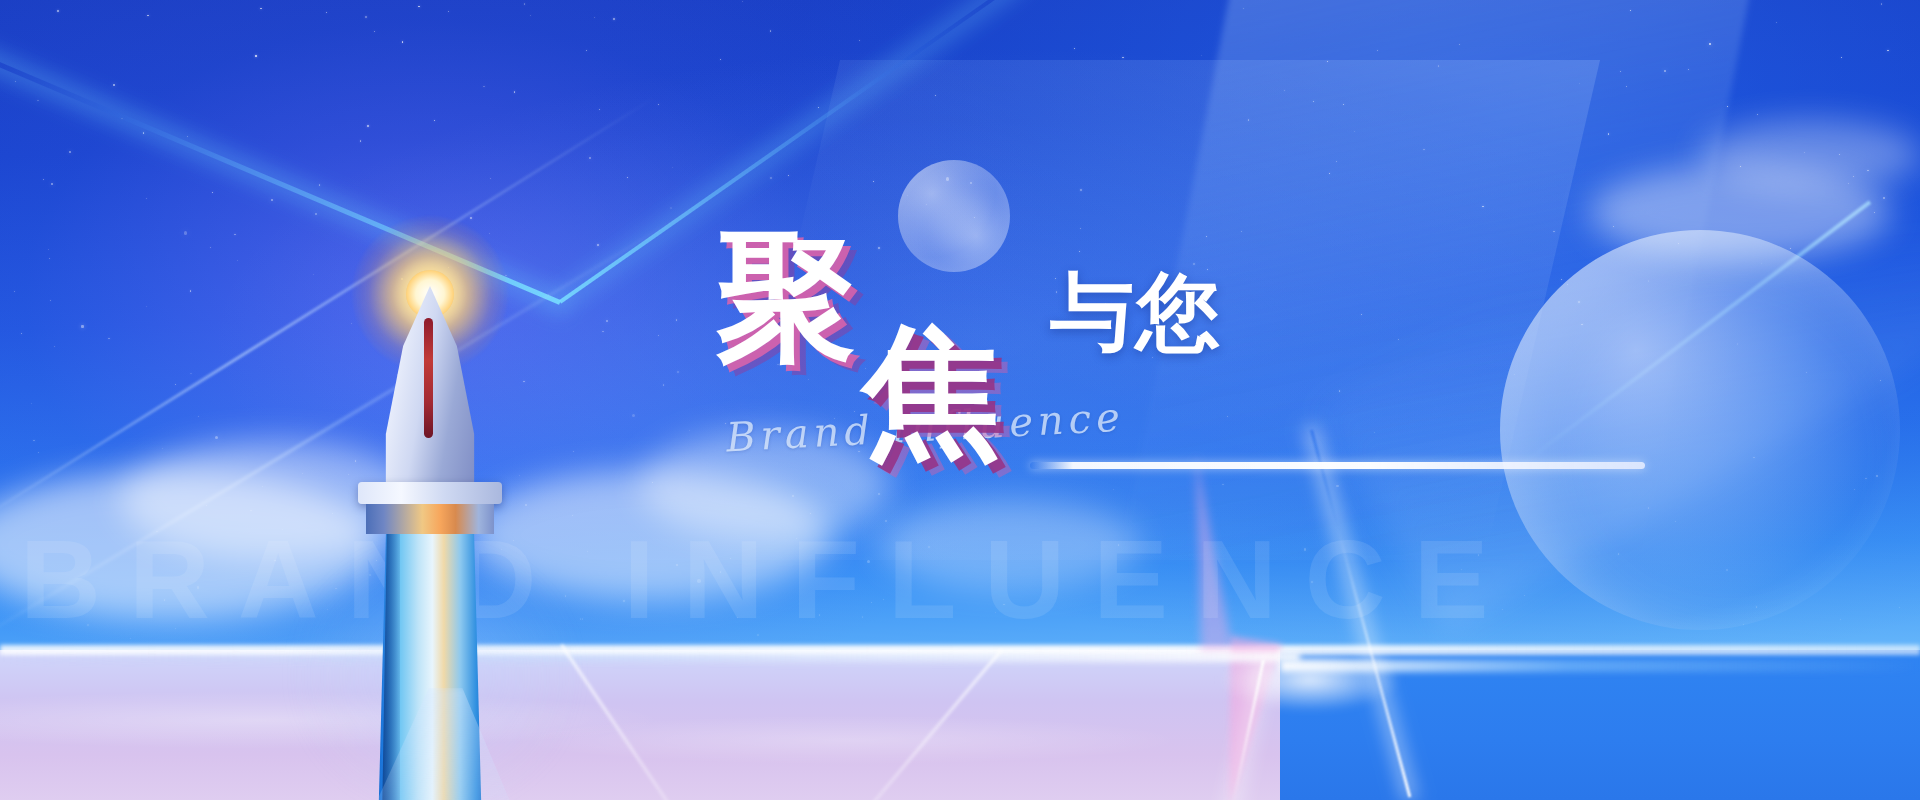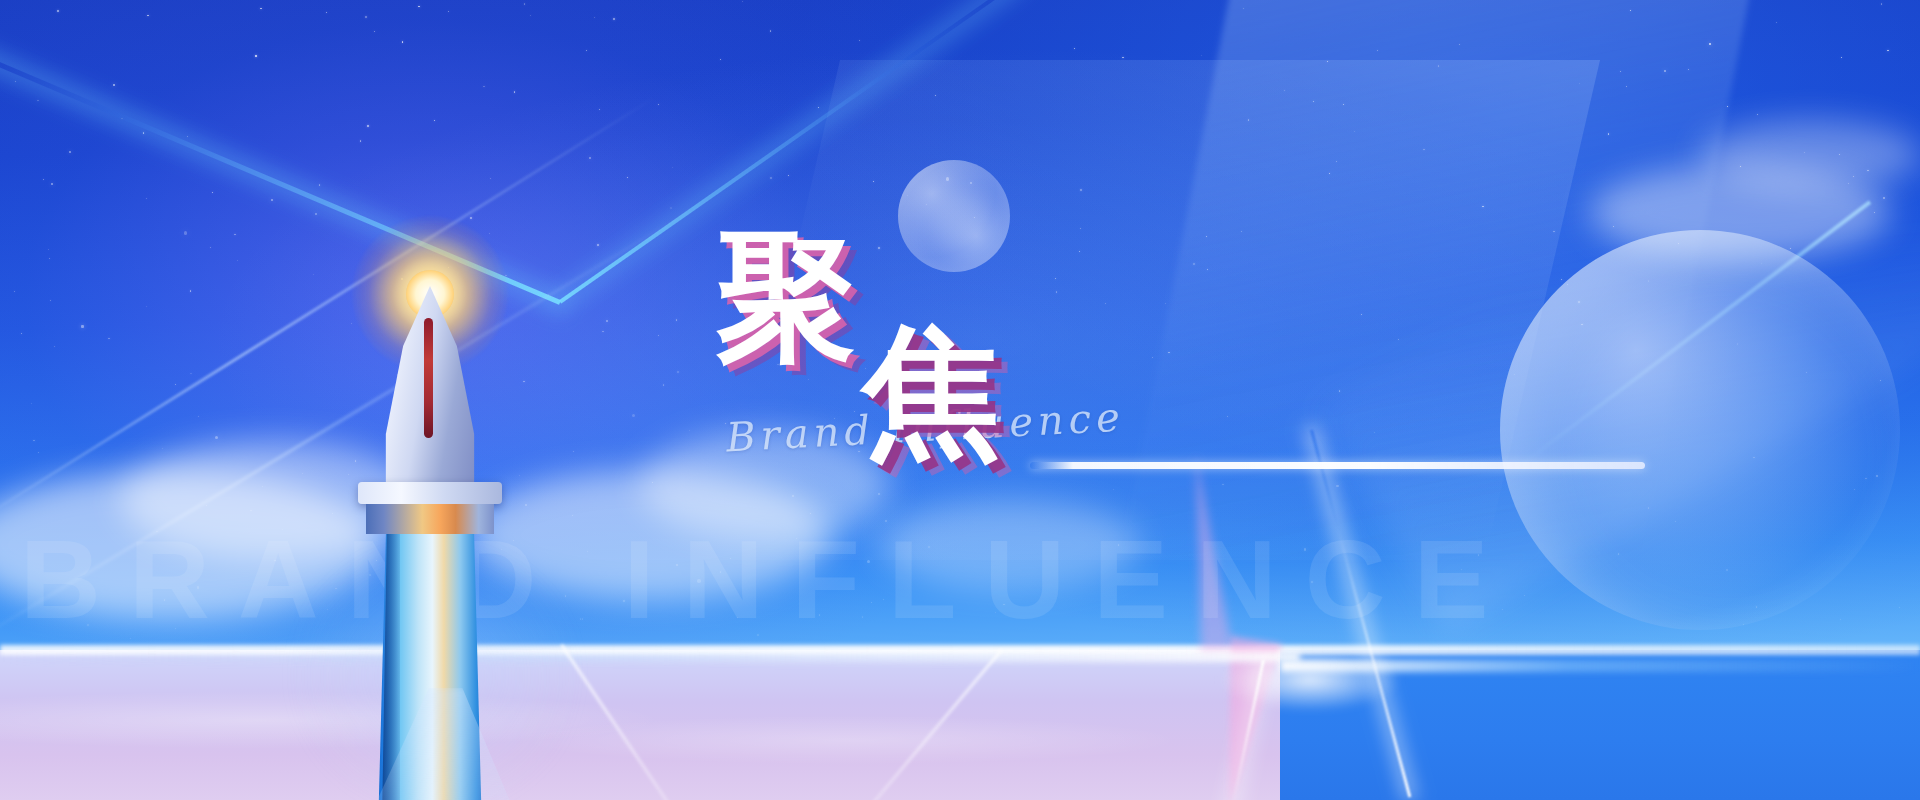--- a/index.html
+++ b/index.html
@@ -514,16 +514,17 @@
     <div class="lh-tower"></div>
     <div class="lh-tower-dark"></div>
     <div class="lh-skirt"></div>
 
   </div>
 
   <div class="copy">
     <div class="script">Brand influence</div>
     <div class="ju">聚</div>
     <div class="jiao">焦</div>
+    <div class="withyou">与您</div>
     <div class="divider"></div>
   </div>
 
 </div>
 
 </body></html>

